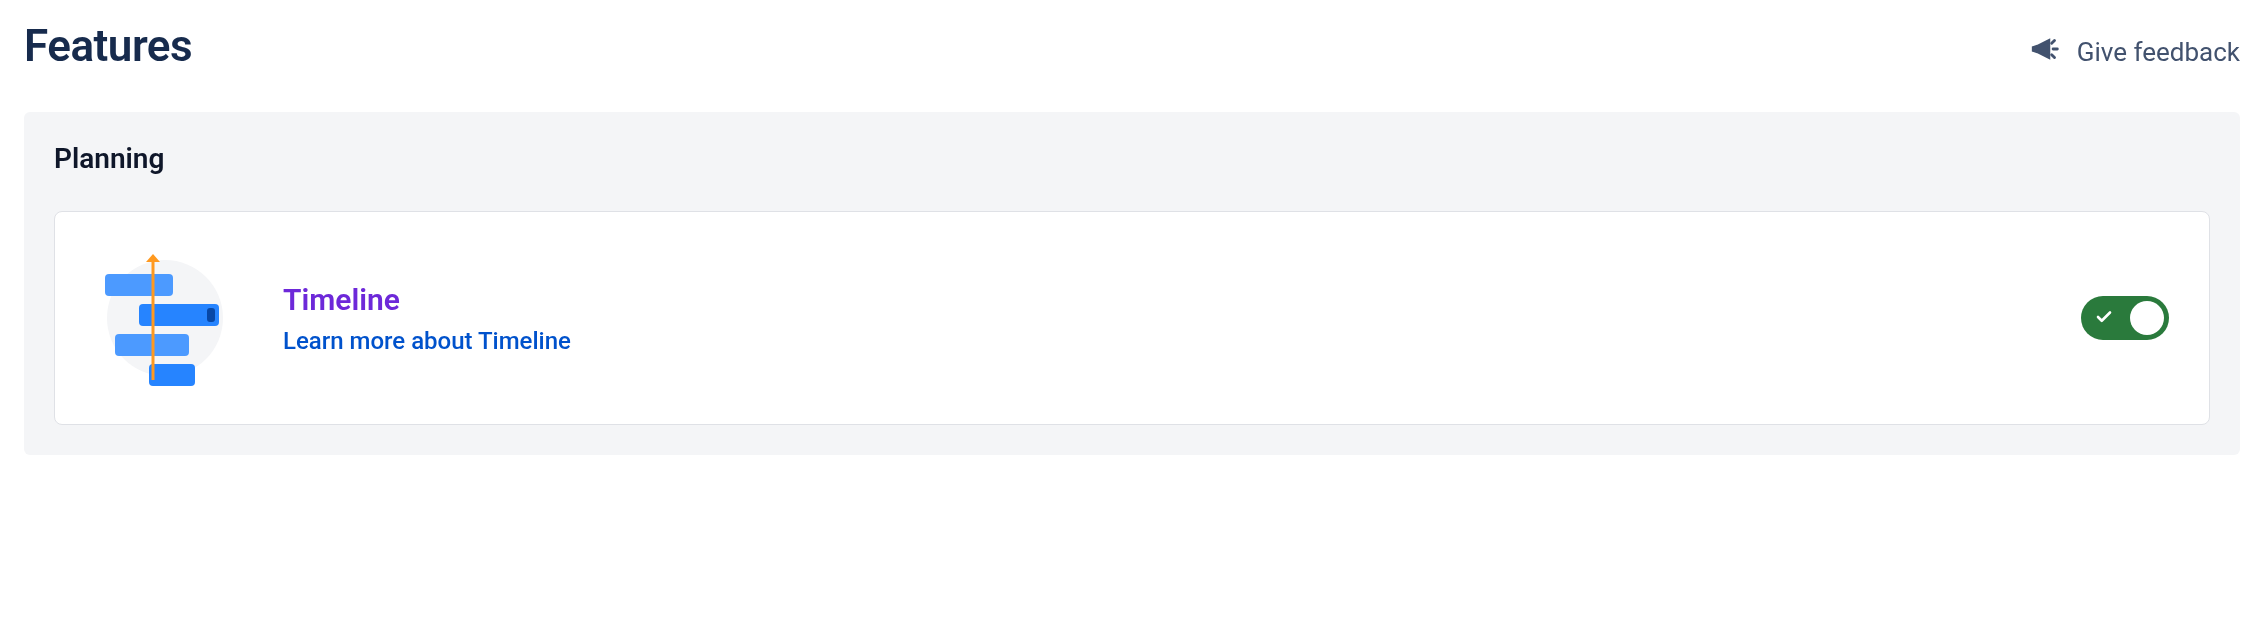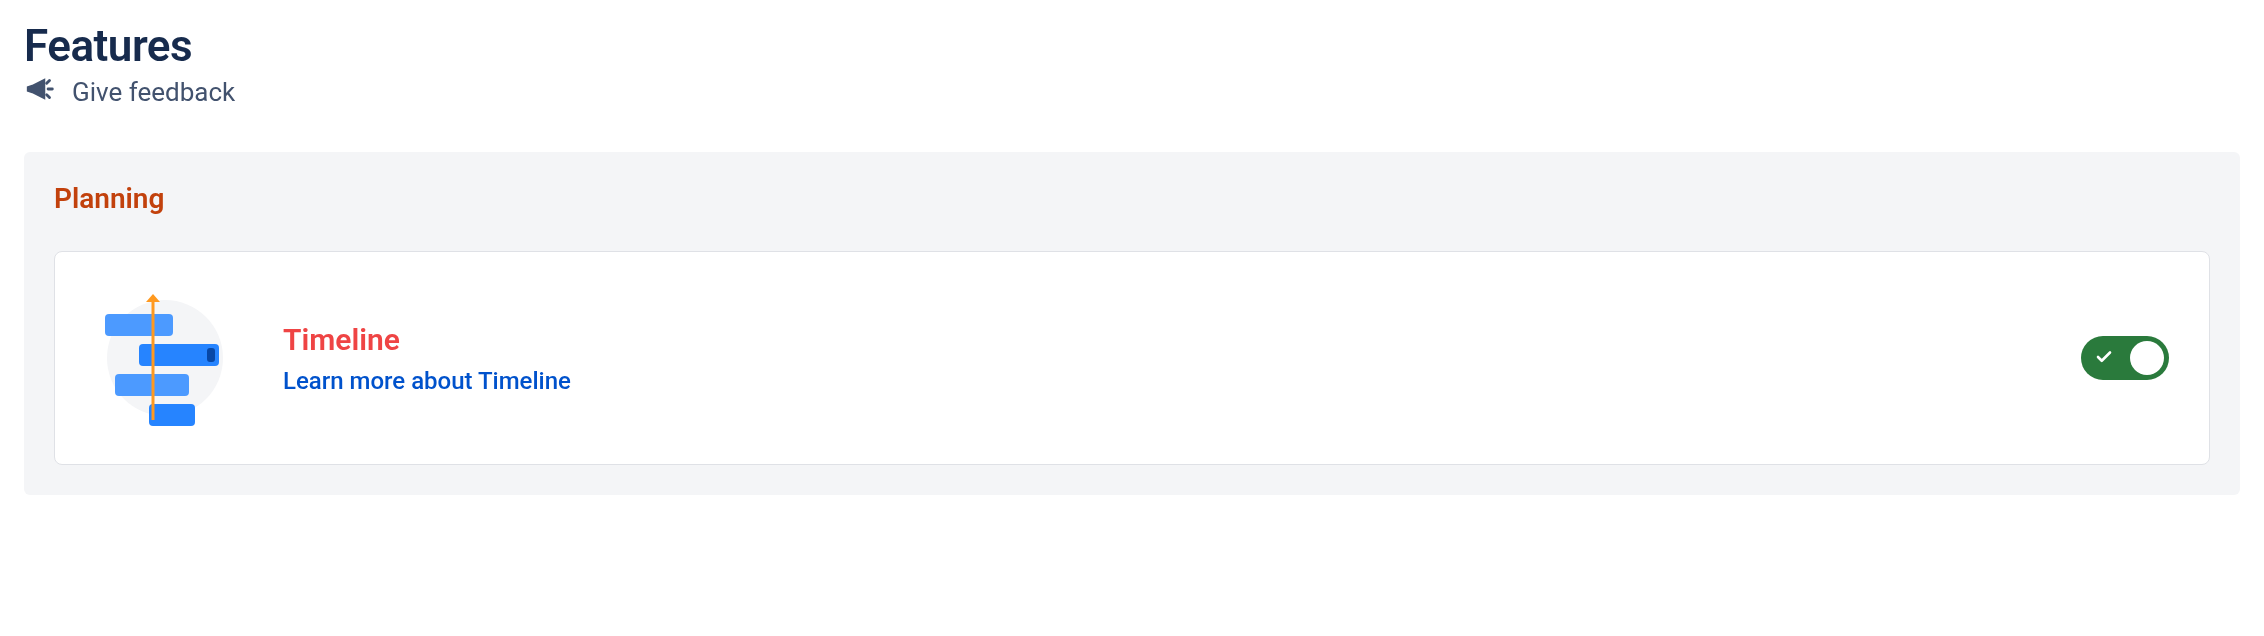--- a/index.html
+++ b/index.html
@@ -9,23 +9,22 @@
     }
     body {
       font-family: -apple-system, BlinkMacSystemFont, "Segoe UI", Roboto, "Helvetica Neue", Arial, sans-serif;
       background: #ffffff;
       padding: 20px 24px;
       width: 2264px;
     }
     .header {
       display: flex;
       justify-content: space-between;
-      align-items: flex-start;
+      align-items: flex-end;
       margin-bottom: 40px;
-      flex-direction: column;
     }
     .page-title {
       font-size: 44px;
       font-weight: 600;
       color: #172b4d;
       letter-spacing: -0.5px;
     }
     .feedback-link {
       display: flex;
       align-items: center;
@@ -40,21 +39,21 @@
       height: 34px;
     }
     .section {
       background: #f4f5f7;
       border-radius: 6px;
       padding: 30px 30px 30px 30px;
     }
     .section-title {
       font-size: 28px;
       font-weight: 600;
-      color: #c2410c;
+      color: #0f172a;
       margin-bottom: 36px;
     }
     .feature-card {
       background: #ffffff;
       border: 1px solid #dfe1e6;
       border-radius: 8px;
       padding: 36px 40px;
       display: flex;
       align-items: center;
       gap: 48px;
@@ -64,21 +63,21 @@
       height: 140px;
       flex-shrink: 0;
       position: relative;
     }
     .feature-body {
       flex: 1;
     }
     .feature-title {
       font-size: 30px;
       font-weight: 600;
-      color: #ef4444;
+      color: #6d28d9;
       margin-bottom: 10px;
     }
     .feature-desc {
       font-size: 26px;
       color: #42526e;
       margin-bottom: 6px;
     }
     .feature-link {
       font-size: 24px;
       color: #0052cc;

